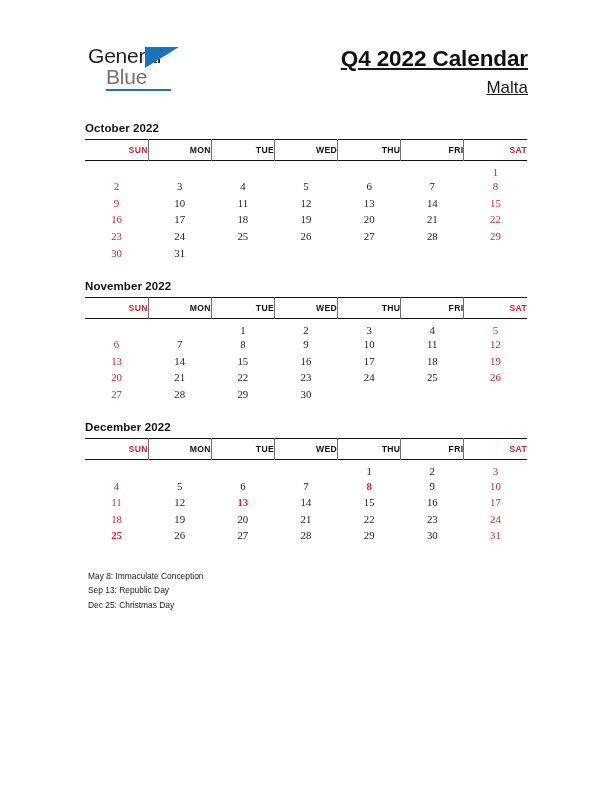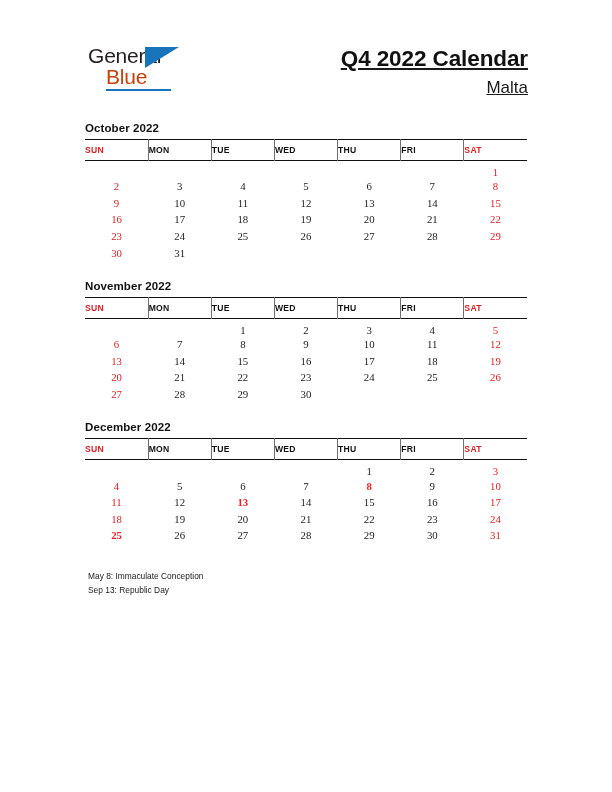--- a/index.html
+++ b/index.html
@@ -52,21 +52,21 @@
     line-height: 24px;
   }
   .logo-blue {
     position: absolute;
     left: 18px;
     top: 21px;
     font-family: "Liberation Sans", sans-serif;
     font-size: 21px;
     font-weight: 400;
     letter-spacing: -0.2px;
-    color: #c2410c;
+    color: #737373;
     line-height: 24px;
   }
   .logo-triangle {
     position: absolute;
     left: 57px;
     top: 3px;
     width: 0;
     height: 0;
     border-left: 34px solid #1874bb;
     border-bottom: 21px solid transparent;
@@ -137,21 +137,21 @@
 
   table.cal thead tr {
     border-top: 1.2px solid #111111;
     border-bottom: 1.2px solid #111111;
   }
 
   table.cal th {
     font-family: "Liberation Sans", sans-serif;
     font-size: 8.6px;
     font-weight: 700;
-    text-align: left;
+    text-align: right;
     padding: 5px 0 5px 0;
     color: #111111;
     letter-spacing: 0.3px;
     border-left: 0.6px solid #6f6f6f;
     border-right: 0.6px solid #6f6f6f;
   }
   table.cal th:first-child { border-left: none; }
   table.cal th:last-child { border-right: none; }
 
   table.cal th.weekend { color: #d91f26; }
@@ -406,15 +406,16 @@
               <td class="weekend">31</td>
             </tr>
           </tbody>
         </table>
       </div>
     </div>
 
   <div class="legend" id="legend-container">
       <div class="legend-line">May 8: Immaculate Conception</div>
       <div class="legend-line">Sep 13: Republic Day</div>
+      <div class="legend-line">Dec 25: Christmas Day</div>
     </div>
 
 </div>
 
 </body></html>

